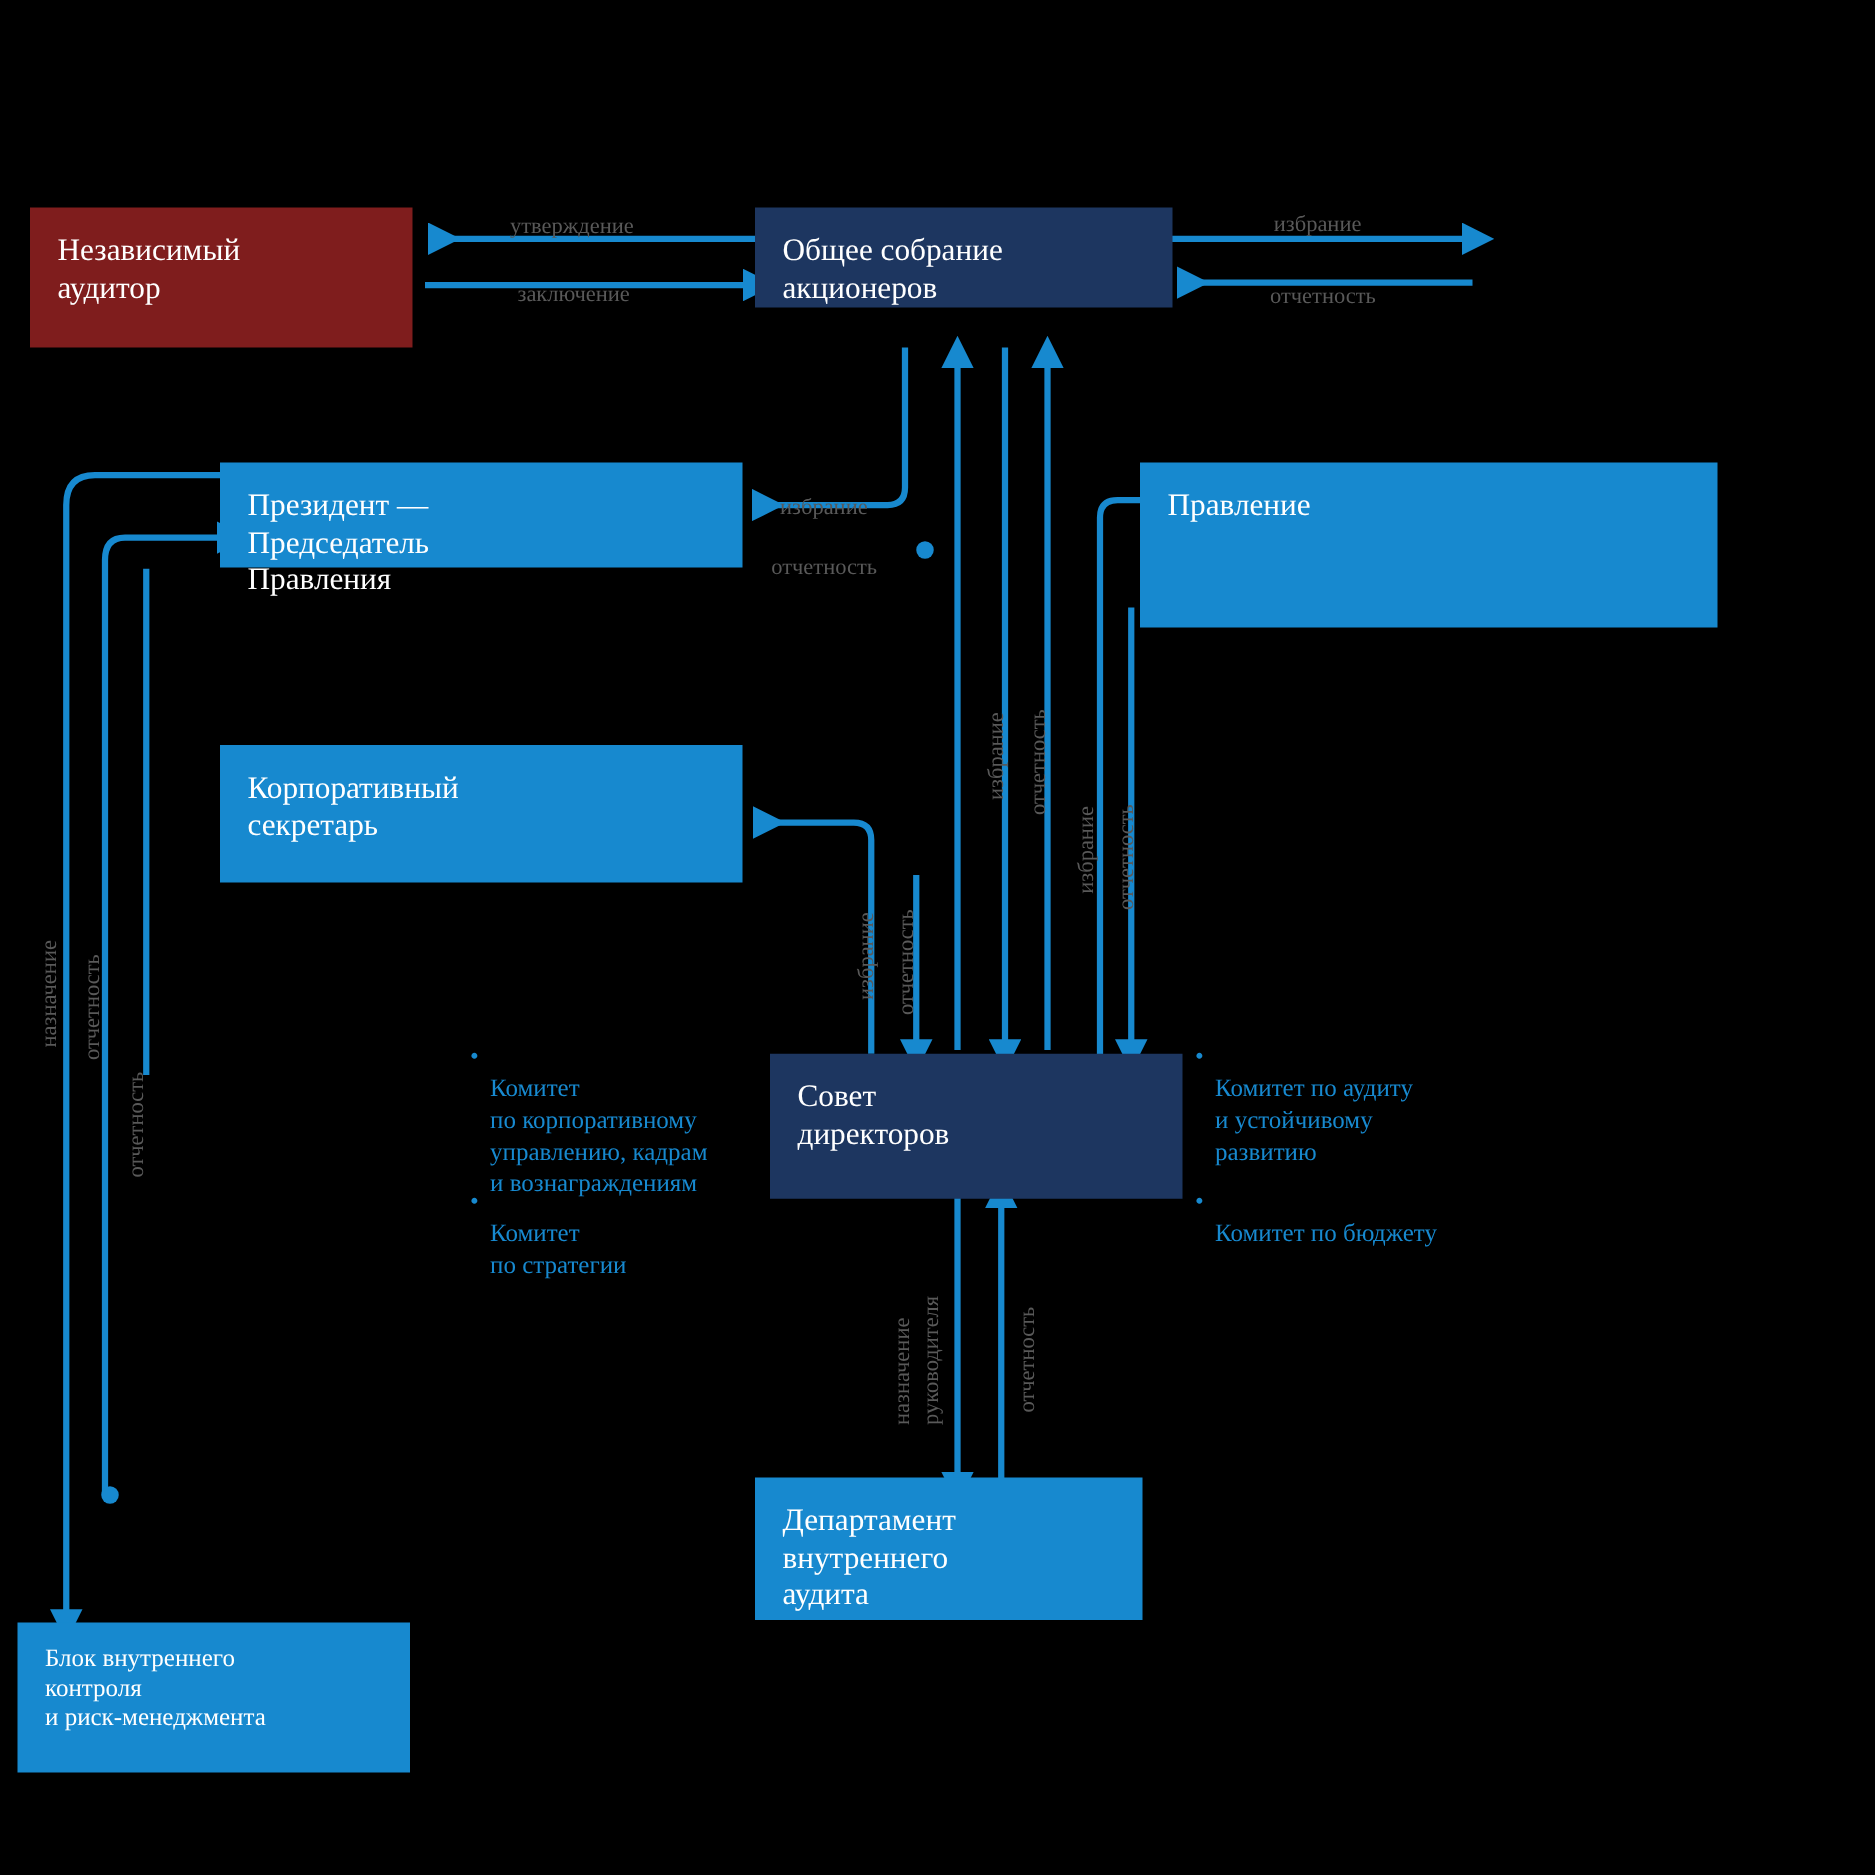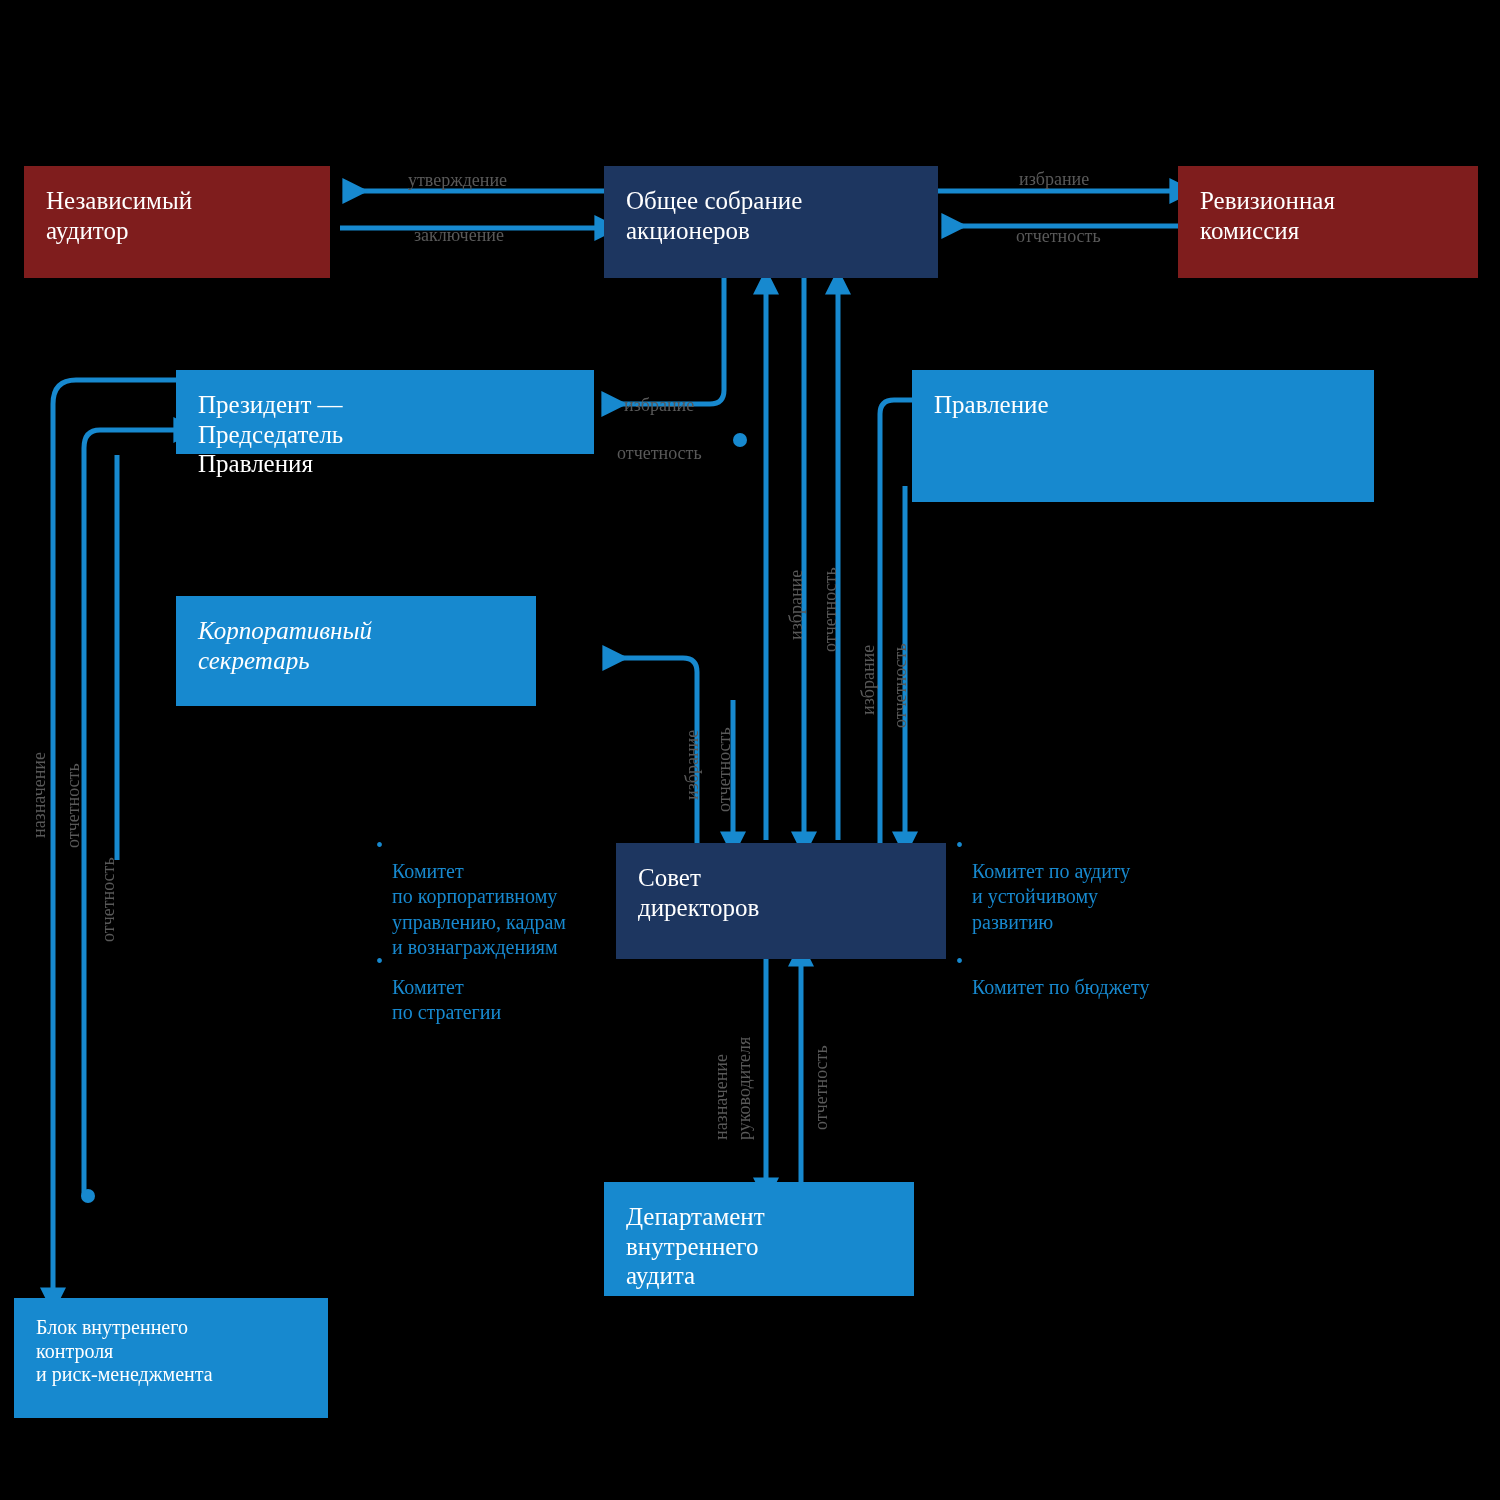--- a/index.html
+++ b/index.html
@@ -126,33 +126,31 @@
       <path d="M 117 860 L 117 455"></path>
     </g>
 
     <circle cx="740" cy="440" r="7" fill="#1789cf"></circle>
     <circle cx="88" cy="1196" r="7" fill="#1789cf"></circle>
   </svg>
 
   <div class="node light" style="left:24px; top:166px; width:306px; height:112px;">Независимый
 аудитор</div>
 
-  <div class="node navy" style="left:604px; top:166px; width:334px; height:112px;">Общее собрание
+  <div class="node navy" style="left:604px; top:166px; width:334px; height:80px;">Общее собрание
 акционеров</div>
 
-  <div class="node light" style="left:1178px; top:166px; width:300px; height:112px;">Ревизионная
-комиссия</div>
 
   <div class="node mid" style="left:176px; top:370px; width:418px; height:84px;">Президент —
 Председатель
 Правления</div>
 
   <div class="node mid" style="left:912px; top:370px; width:462px; height:132px;">Правление</div>
 
-  <div class="node mid" style="left:176px; top:596px; width:360px; height:110px;font-style:italic;">Корпоративный
+  <div class="node mid" style="left:176px; top:596px; width:418px; height:110px;">Корпоративный
 секретарь</div>
 
   <div class="node navy" style="left:616px; top:843px; width:330px; height:116px;">Совет
 директоров</div>
 
   <div class="node mid" style="left:604px; top:1182px; width:310px; height:114px;">Департамент
 внутреннего
 аудита</div>
 
   <div class="node mid" style="left:14px; top:1298px; width:314px; height:120px; font-size:20px; padding-top:18px;">Блок внутреннего

